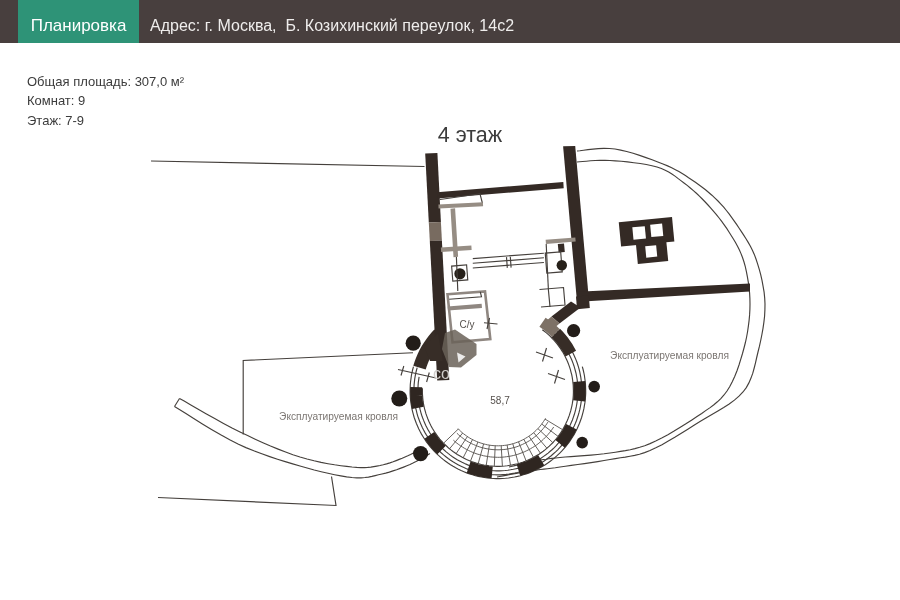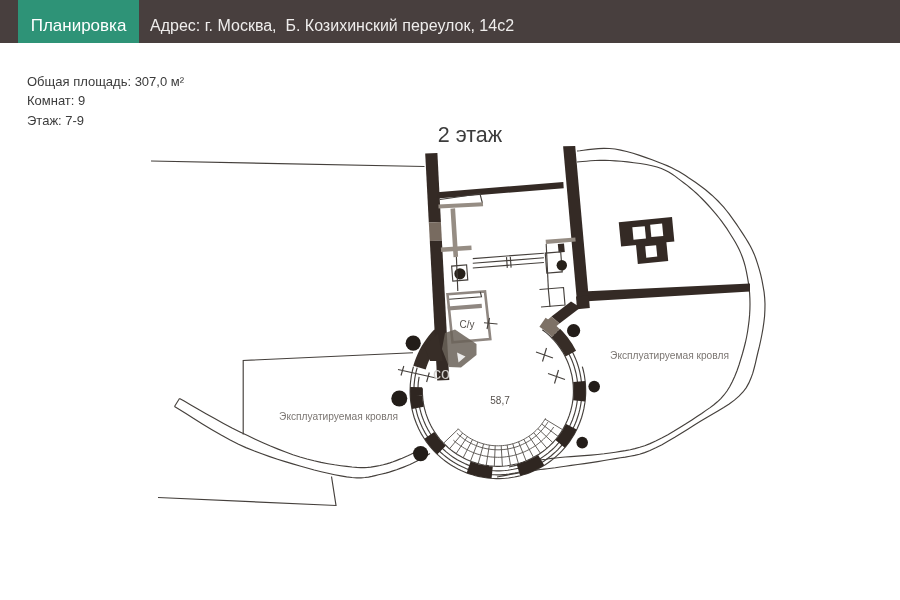--- a/index.html
+++ b/index.html
@@ -19,21 +19,21 @@
 
 <div style="position:absolute;left:27px;top:60px;font-size:13px;color:#3b3b3b;line-height:19.4px;margin-top:12px;">
 
 <div>Общая площадь: 307,0 м²</div>
 
 <div>Комнат: 9</div>
 
 <div>Этаж: 7-9</div>
 </div>
 
-<div style="position:absolute;left:370px;top:123px;width:200px;text-align:center;font-size:21.5px;color:#3c3c3c;">2 этаж</div>
+<div style="position:absolute;left:370px;top:123px;width:200px;text-align:center;font-size:21.5px;color:#3c3c3c;">4 этаж</div>
 
 <svg style="position:absolute;left:0;top:0" width="900" height="600" viewBox="0 0 900 600">
 
 <path d="M151,161 L424.5,166.5" class="tl"></path>
 
 <path d="M158,497.5 L336,505.5 L331.5,476.5" class="tl"></path>
 
 <path d="M179.5,398.5 L184.2,401.1 L190.4,404.7 L197.8,409.0 L206.0,413.7 L214.7,418.6 L223.5,423.4 L232.0,428.0 L240.0,432.0 L247.6,435.6 L255.2,439.2 L262.9,442.7 L270.5,446.0 L278.1,449.1 L285.6,452.0 L292.9,454.7 L300.0,457.0 L307.0,459.0 L314.1,460.8 L321.1,462.4 L328.0,463.7 L334.6,464.8 L340.9,465.7 L346.7,466.4 L352.0,467.0 L356.7,467.4 L360.8,467.6 L364.4,467.6 L367.7,467.4 L370.8,467.1 L373.8,466.6 L376.8,466.1 L380.0,465.5 L383.3,464.8 L386.6,463.9 L389.9,462.9 L393.1,461.8 L396.2,460.6 L399.2,459.4 L402.2,458.2 L405.0,457.0 L407.8,455.8 L410.6,454.5 L413.4,453.1 L416.1,451.7 L418.5,450.4 L420.7,449.2 L422.6,448.2 L424.0,447.5" class="tl" fill="none"></path>
 <path d="M174.5,406.5 L179.4,409.5 L185.9,413.6 L193.7,418.5 L202.4,423.9 L211.5,429.4 L220.7,434.8 L229.7,439.8 L238.0,444.0 L245.9,447.6 L253.8,450.8 L261.8,453.8 L269.7,456.6 L277.5,459.2 L285.2,461.6 L292.7,463.9 L300.0,466.0 L307.1,468.0 L314.2,470.0 L321.2,471.7 L328.0,473.3 L334.6,474.7 L340.8,475.9 L346.6,476.9 L352.0,477.5 L356.8,477.8 L361.1,477.8 L364.9,477.5 L368.5,477.1 L371.9,476.4 L375.2,475.6 L378.5,474.8 L382.0,474.0 L385.7,473.1 L389.3,472.1 L393.0,470.9 L396.6,469.7 L400.2,468.4 L403.6,467.1 L406.9,465.8 L410.0,464.5 L413.0,463.1 L416.0,461.6 L419.0,460.0 L421.8,458.4 L424.3,456.9 L426.6,455.5 L428.5,454.4 L430.0,453.5" class="tl" fill="none"></path>
 <path d="M179.5,398.5 L174.5,406.5" class="tl"></path>

